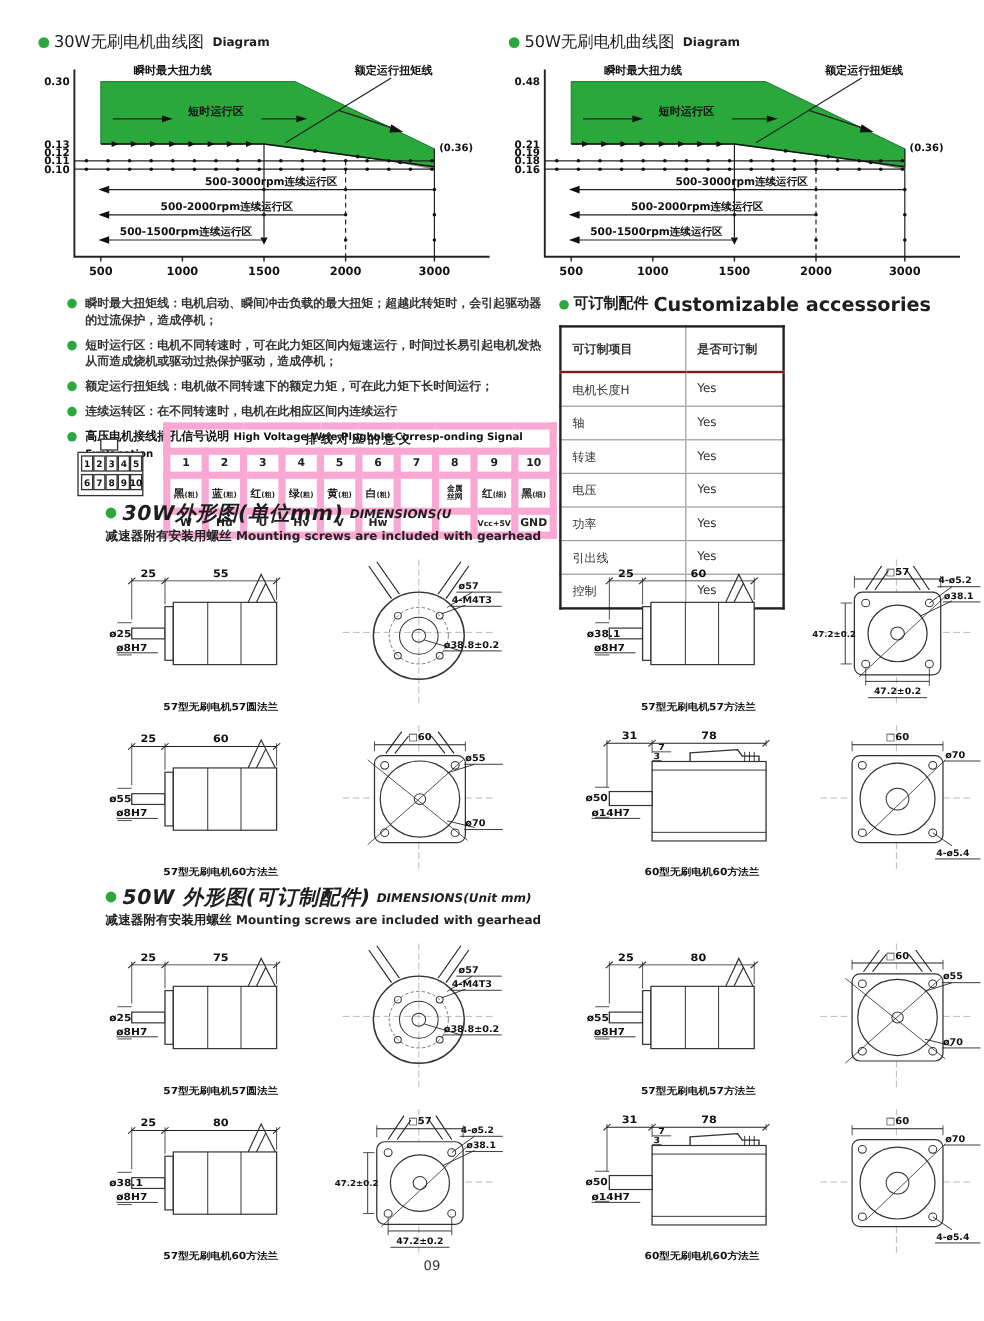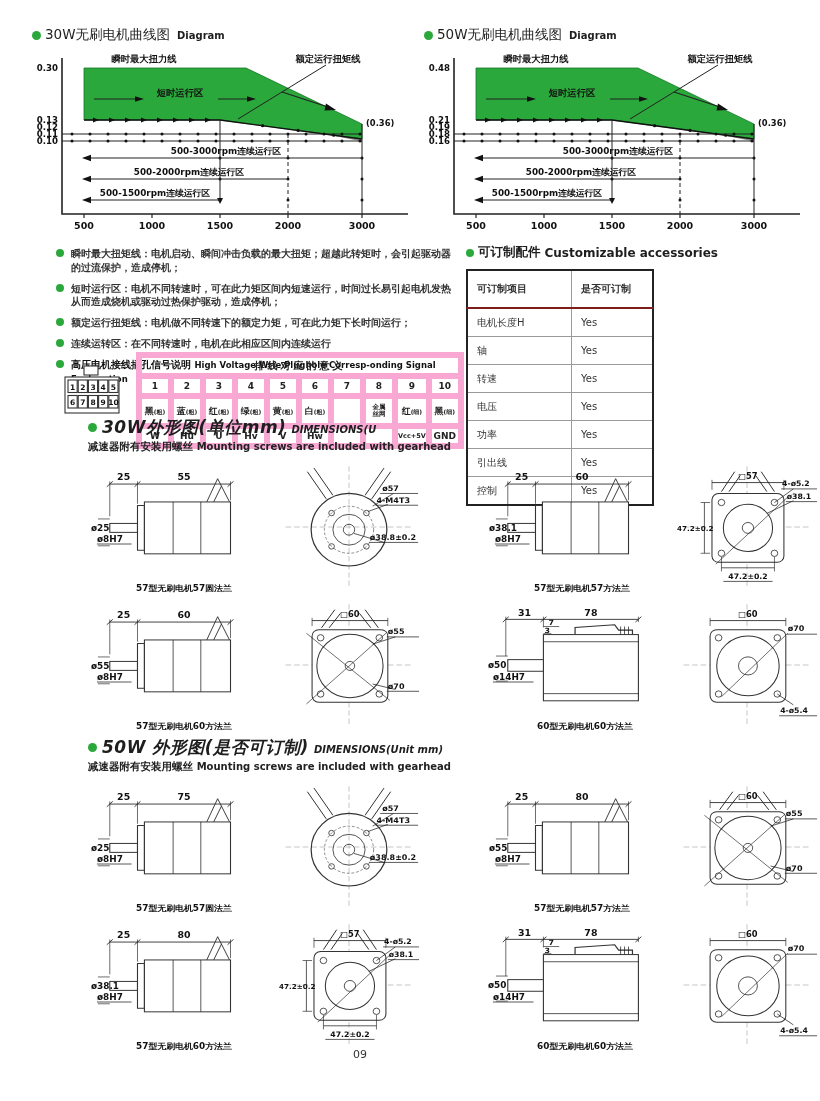--- a/index.html
+++ b/index.html
@@ -28,21 +28,21 @@
   table.wtab td.num{width:26px;height:14px;font-weight:700;}
   table.wtab td.wtitle{font-size:10px;font-weight:700;letter-spacing:3px;height:15px;}
   table.wtab td.col{height:24px;font-weight:700;}
   table.wtab td.col .sub{font-size:6px;font-weight:600;}
   table.wtab td.col .two{display:block;font-size:6.5px;line-height:1.1;font-weight:700;}
   table.wtab td.sig{height:14px;font-weight:700;}
   table.wtab td.sig.small{font-size:6.5px;}
   
   .acc-head{display:flex;align-items:center;gap:4px;}
   .acc-head .cn{font-size:12.5px;font-weight:700;}
-  .acc-head .en{font-size:12px;font-weight:700;text-align:center;}
+  .acc-head .en{font-size:16px;font-weight:700;text-align:center;}
   table.acc{border-collapse:collapse;border:2px solid #222;margin-top:8px;width:188px;background:#fff;}
   table.acc td{font-size:10px;padding:6.5px 9px;border-bottom:1px solid #9a9a9a;color:#333;}
   table.acc tr.hd td{font-weight:700;padding:11px 9px;border-bottom:2px solid #7f1d1d;}
   table.acc td.c2{border-left:1px solid #9a9a9a;width:62px;}
   table.acc tr:last-child td{border-bottom:none;}
   
   .sec-head{display:flex;align-items:center;gap:5px;font-style:italic;}
   .sec-head .cn{font-size:17px;font-weight:800;letter-spacing:0.5px;}
   .sec-head .en{font-size:10px;font-weight:700;margin-top:4px;}
   .sec-sub{font-size:10.5px;font-weight:700;color:#222;margin:1px 0 2px 14px;}
@@ -625,21 +625,21 @@
         <line x1="107" y1="107" x2="124" y2="119" stroke="#222" stroke-width="0.8"></line>
         <text x="110" y="128" font-size="8.2" font-weight="700" text-anchor="start">4-ø5.4</text>
         <line x1="109" y1="131" x2="149" y2="131" stroke="#222" stroke-width="0.8"></line>
       </svg>
     </div>
   </div>
 
 <div class="abs" style="left:88px;top:736px;width:720px;">
   <div class="sec-head">
     <span class="gdot"></span>
-    <span class="cn">50W 外形图(是否可订制)</span>
+    <span class="cn">50W 外形图(可订制配件)</span>
     <span class="en">DIMENSIONS(Unit mm)</span>
   </div>
   <div class="sec-sub" style="margin-left:0;">
     <span>减速器附有安装用螺丝</span>
     <span class="en">Mounting screws are included with gearhead</span>
   </div>
 </div>
 <div class="abs panel-grid" style="left:60px;top:775px;">
     <div class="panel">
       <svg width="188" height="136" viewBox="0 0 190 152" preserveAspectRatio="none" xmlns="http://www.w3.org/2000/svg">

